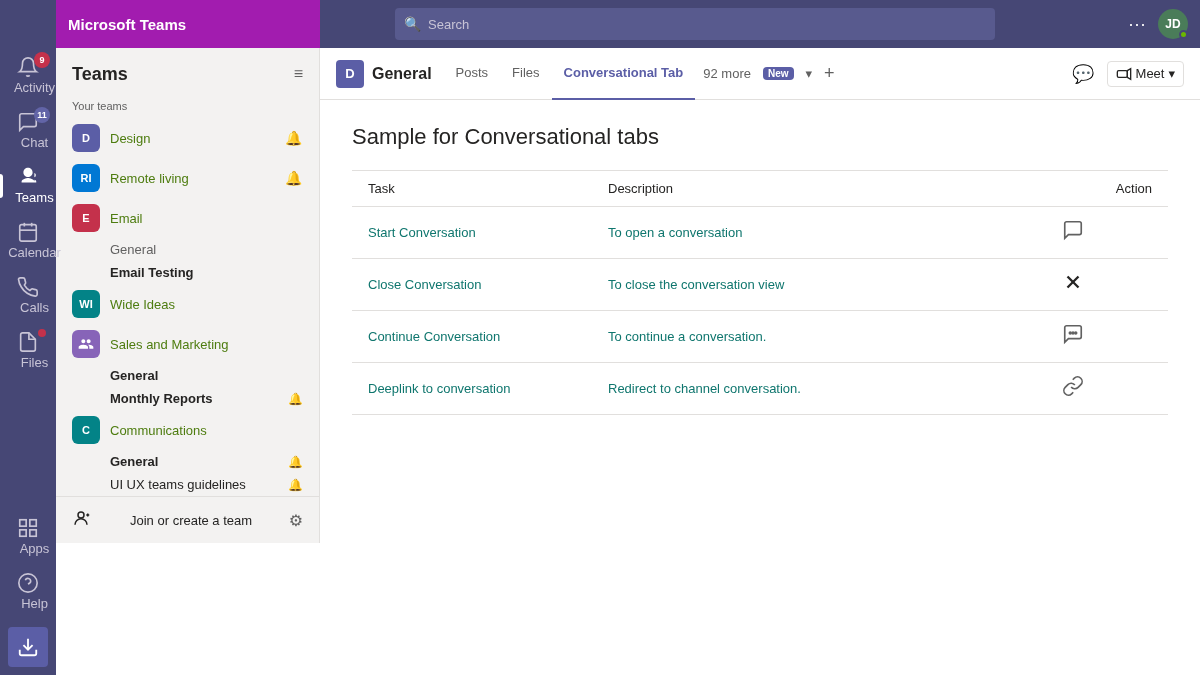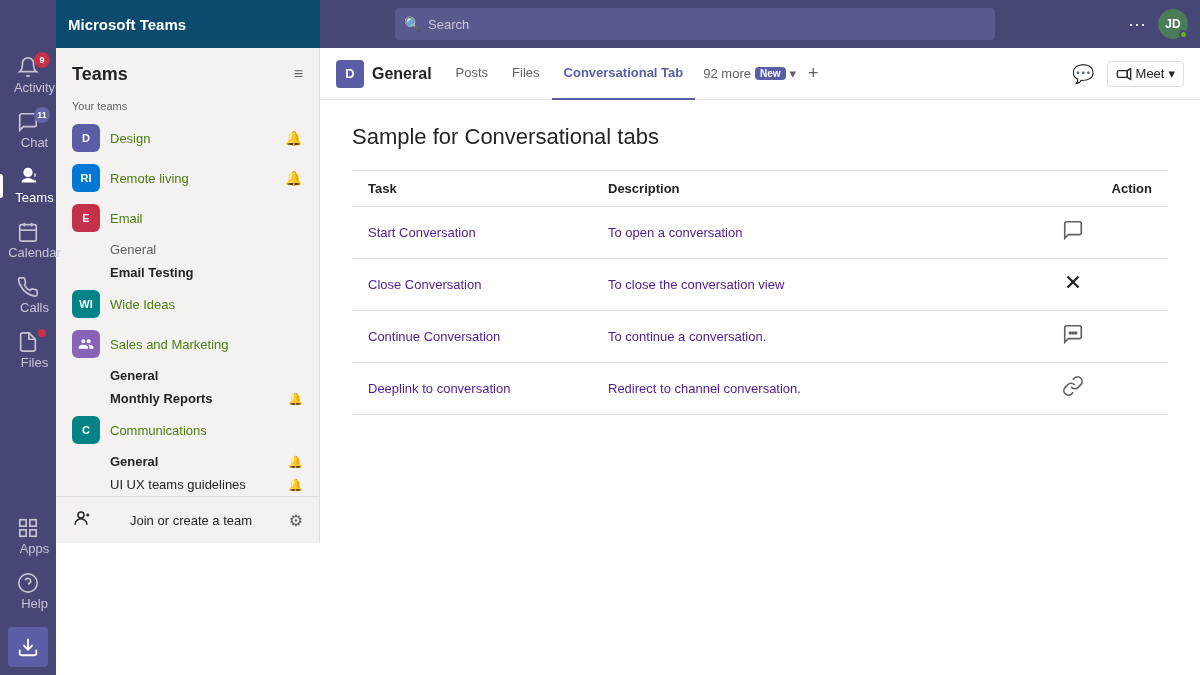--- a/index.html
+++ b/index.html
@@ -10,21 +10,21 @@
       width: 56px;
       background: #464775;
       display: flex;
       flex-direction: column;
       align-items: center;
       padding-top: 0;
       flex-shrink: 0;
     }
     .app-title-bar {
       height: 48px;
-      background: #0c4a6e;
+      background: #a21caf;
       display: flex;
       align-items: center;
       padding: 0 12px;
       color: #fff;
       font-size: 14px;
       font-weight: 600;
       flex-shrink: 0;
       width: 264px;
     }
     .icon-item {
@@ -225,21 +225,21 @@
     .channel-header-name {
       font-size: 16px; font-weight: 600; color: #252423; margin-right: 12px;
     }
     .tab-nav { display: flex; align-items: center; gap: 0; flex: 1; }
     .tab-item {
       font-size: 13px; color: #616161; padding: 0 12px; height: 52px;
       display: flex; align-items: center; cursor: pointer; border-bottom: 2px solid transparent;
     }
     .tab-item.active { color: #5b5ea6; border-bottom: 2px solid #5b5ea6; font-weight: 600; }
     .more-tabs {
-      display: flex; align-items: center; gap: 4px; font-size: 13px; color: #616161;
+      display: flex; align-items: center; gap: 12px; font-size: 13px; color: #616161;
       padding: 0 8px; cursor: pointer; text-align: right;
     }
     .new-badge {
       background: #5b5ea6; color: #fff; font-size: 10px; border-radius: 4px;
       padding: 1px 5px; font-weight: 600;
     }
     .add-tab { color: #616161; font-size: 18px; cursor: pointer; margin-left: 4px; }
     .channel-header-actions { display: flex; align-items: center; gap: 12px; margin-left: auto; }
     .ch-action-btn {
       display: flex; align-items: center; gap: 4px;
@@ -250,25 +250,25 @@
     
     .content-area {
       flex: 1; overflow-y: auto; padding: 24px 32px; background: #fff;
     }
     .page-title {
       font-size: 22px; font-weight: 400; color: #252423; margin-bottom: 20px;
     }
     .data-table { width: 100%; border-collapse: collapse; }
     .data-table th {
       text-align: left; padding: 10px 16px;
-      font-size: 13px; font-weight: 700; color: #252423;
+      font-size: 13px; font-weight: 400; color: #252423;
       border-bottom: 1px solid #e1dfdd; border-top: 1px solid #e1dfdd;
     }
     .data-table td {
-      padding: 12px 16px; font-size: 13px; color: #4c1d95;
+      padding: 12px 16px; font-size: 13px; color: #0f766e;
       border-bottom: 1px solid #e1dfdd;
       vertical-align: middle;
     }
     .data-table th:first-child, .data-table td:first-child { width: 240px; }
     .data-table th:nth-child(2), .data-table td:nth-child(2) { flex: 1; }
     .data-table th:last-child, .data-table td:last-child { width: 190px; text-align: right; }
     .data-table td:last-child { text-align: center; font-size: 20px; color: #616161; }
   </style>
 </head>
 <body>

